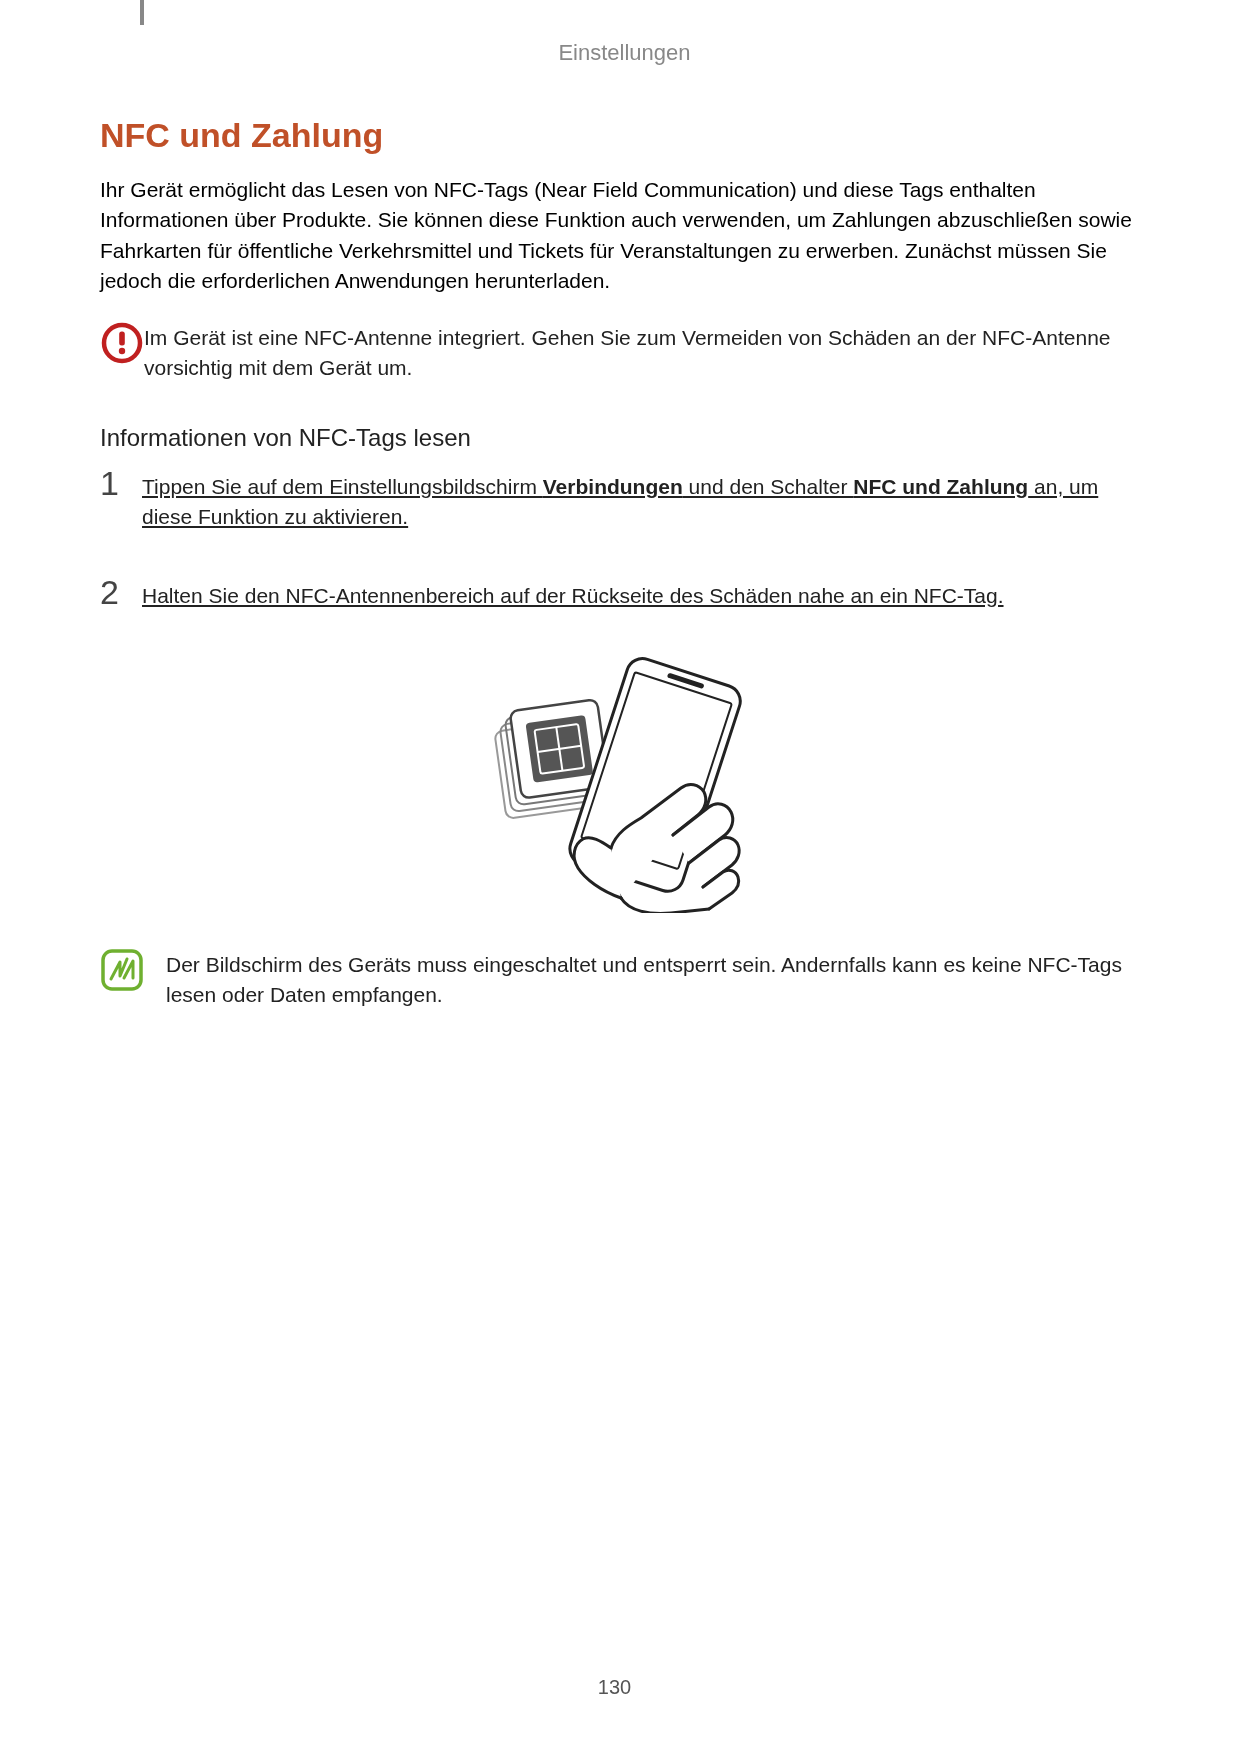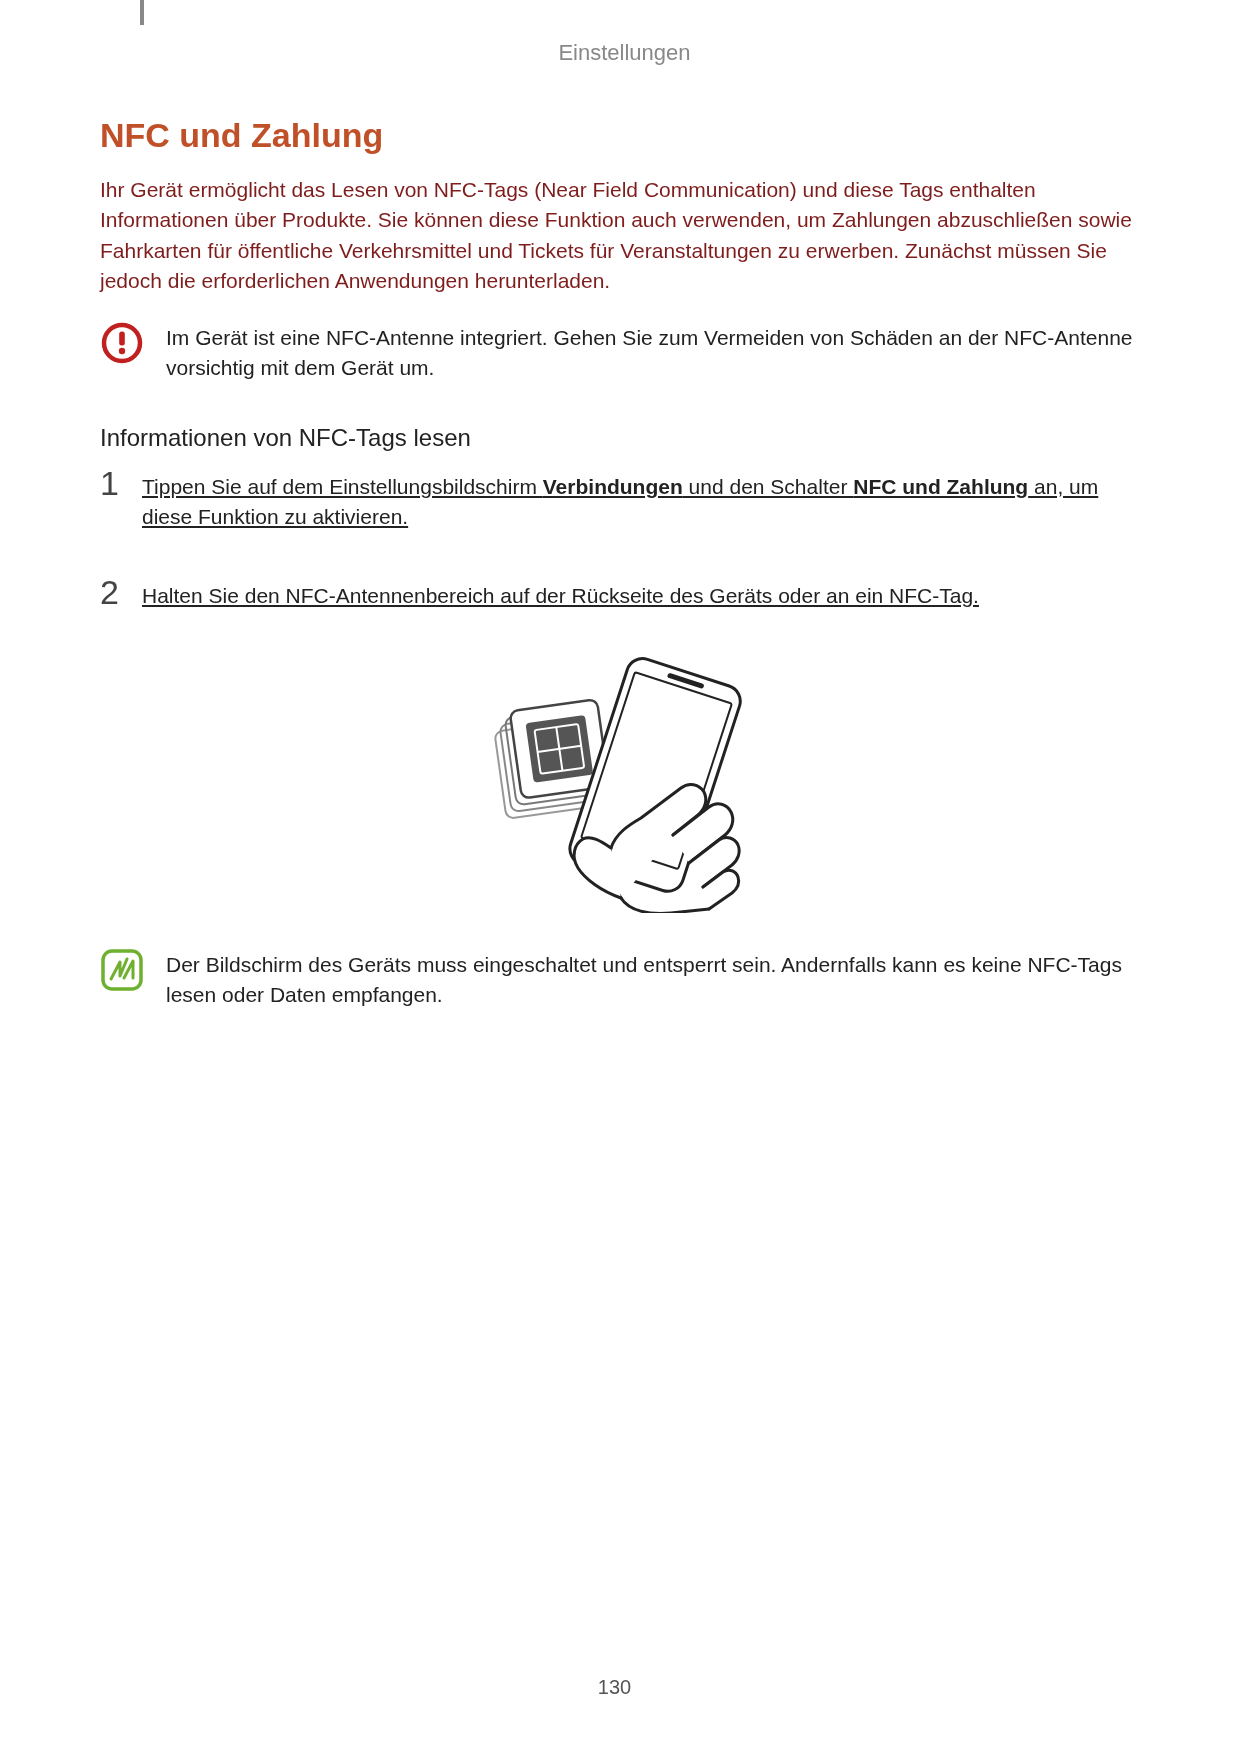--- a/index.html
+++ b/index.html
@@ -44,29 +44,28 @@
     .main-title {
       color: #c05028;
       font-size: 34px;
       font-weight: 700;
       margin-bottom: 20px;
     }
 
     .intro-text {
       font-size: 21px;
       line-height: 1.45;
-      color: #7f1d1d;
+      color: #000000;
       margin-bottom: 24px;
     }
 
     .warning-block {
       display: flex;
       align-items: flex-start;
       margin-bottom: 40px;
-      gap: 22px;
     }
 
     .warning-icon {
       flex-shrink: 0;
       width: 44px;
       height: 44px;
     }
 
     .warning-text {
       font-size: 21px;
@@ -193,21 +192,21 @@
     <div class="step-content">
       <p>
         <span>Tippen Sie auf dem Einstellungsbildschirm </span><span class="bold">Verbindungen</span><span> und den Schalter </span><span class="bold">NFC und Zahlung</span><span> an, um diese Funktion zu aktivieren.</span>
       </p>
     </div>
   </div>
 
   <div class="step">
     <span class="step-number">2</span>
     <div class="step-content">
-      <p>Halten Sie den NFC-Antennenbereich auf der Rückseite des Geräts oder an ein NFC-Tag.</p>
+      <p>Halten Sie den NFC-Antennenbereich auf der Rückseite des Schäden nahe an ein NFC-Tag.</p>
     </div>
   </div>
 
   <div class="illustration-container">
     <span class="illustration">
       <svg viewBox="0 0 300 260" width="300" height="260">
 
         <g transform="translate(20,55) rotate(-8)">
           <rect x="0" y="24" width="88" height="88" rx="8" fill="none" stroke="#999" stroke-width="2"></rect>
           <rect x="6" y="18" width="88" height="88" rx="8" fill="none" stroke="#888" stroke-width="2"></rect>

